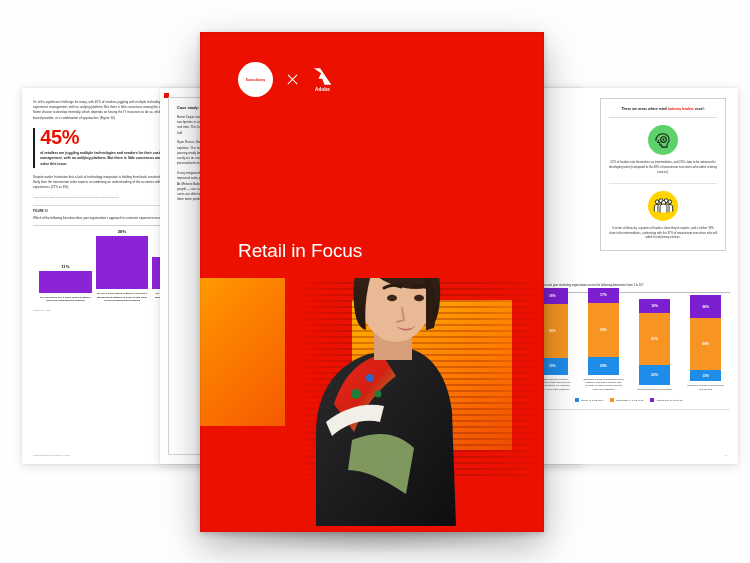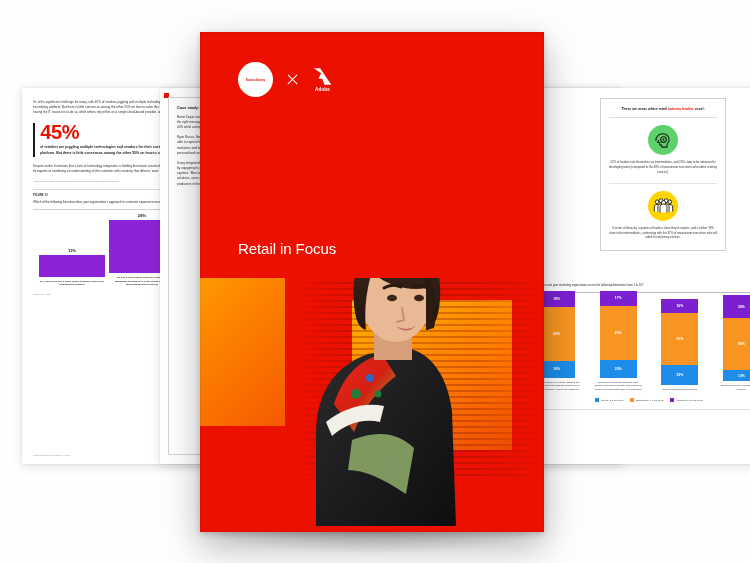--- a/index.html
+++ b/index.html
@@ -4,21 +4,21 @@
 <style>
   html,body{margin:0;padding:0;}
   body{
     width:750px;height:563px;overflow:hidden;background:#ffffff;
     font-family:"Liberation Sans", sans-serif;
     -webkit-font-smoothing:antialiased;
   }
   .stage{position:relative;width:750px;height:563px;background:#fefefe;}
 
   
-  .sheet{position:absolute;background:#ffffff;box-shadow:0 2px 10px rgba(0,0,0,.13),0 0 1px rgba(0,0,0,.18);padding-left:40px;}
+  .sheet{position:absolute;background:#ffffff;box-shadow:0 2px 10px rgba(0,0,0,.13),0 0 1px rgba(0,0,0,.18);}
 
   
   .left-spread{left:22px;top:88px;width:200px;height:376px;}
   .mid-spread{left:160px;top:88px;width:170px;height:376px;}
   .right-spread{left:520px;top:88px;width:218px;height:376px;}
   .right-spread2{left:492px;top:88px;width:90px;height:376px;}
 
   .pg{position:absolute;inset:0;padding:12px 11px 10px 11px;box-sizing:border-box;}
 
   .body-txt{font-size:3.05px;line-height:1.72;color:#2b2b2b;letter-spacing:.01em;}
@@ -96,21 +96,21 @@
   .econ{width:35px;height:35px;border-radius:50%;background:#fff;display:flex;align-items:center;justify-content:center;}
   .econ span{font-size:2.9px;color:#eb1000;font-weight:bold;letter-spacing:.01em;}
   .xmark{width:13px;height:13px;position:relative;}
   .xmark:before,.xmark:after{content:"";position:absolute;left:0;top:6px;width:13px;height:1.3px;background:#fff;}
   .xmark:before{transform:rotate(45deg);} .xmark:after{transform:rotate(-45deg);}
   .adobe{display:flex;flex-direction:column;align-items:center;gap:1.5px;}
   .adobe .glyph{width:21px;height:19px;}
   .adobe .wm{font-size:4.6px;color:#fff;font-weight:bold;letter-spacing:.02em;}
 
   .cv-title{position:absolute;left:38px;top:156px;color:#fff;font-size:22px;font-weight:bold;letter-spacing:-.015em;}
-  .cv-sub{position:absolute;left:38px;top:208px;color:#fff;font-size:15px;font-weight:normal;letter-spacing:-.005em;}
+  .cv-sub{position:absolute;left:38px;top:208px;color:#fff;font-size:19px;font-weight:normal;letter-spacing:-.005em;}
 
   
   .art{position:absolute;left:0;top:246px;width:344px;height:254px;overflow:hidden;}
   .sq-left{position:absolute;left:-45px;top:-58px;width:130px;height:206px;
            background:linear-gradient(135deg,#ffc400 0%,#ff8a00 45%,#f45a00 100%);}
   .sq-right{position:absolute;left:152px;top:22px;width:160px;height:150px;
            background:linear-gradient(150deg,#ffb300 0%,#ff7a00 55%,#ef4a00 100%);}
   .streaks{position:absolute;left:95px;top:-50px;width:250px;height:250px;
      background:repeating-linear-gradient(to bottom,rgba(120,18,10,.30) 0 2px, rgba(235,16,0,0) 2px 6px);
      -webkit-mask-image:linear-gradient(to right,rgba(0,0,0,0) 0%,#000 22%,#000 72%,rgba(0,0,0,0) 100%);

